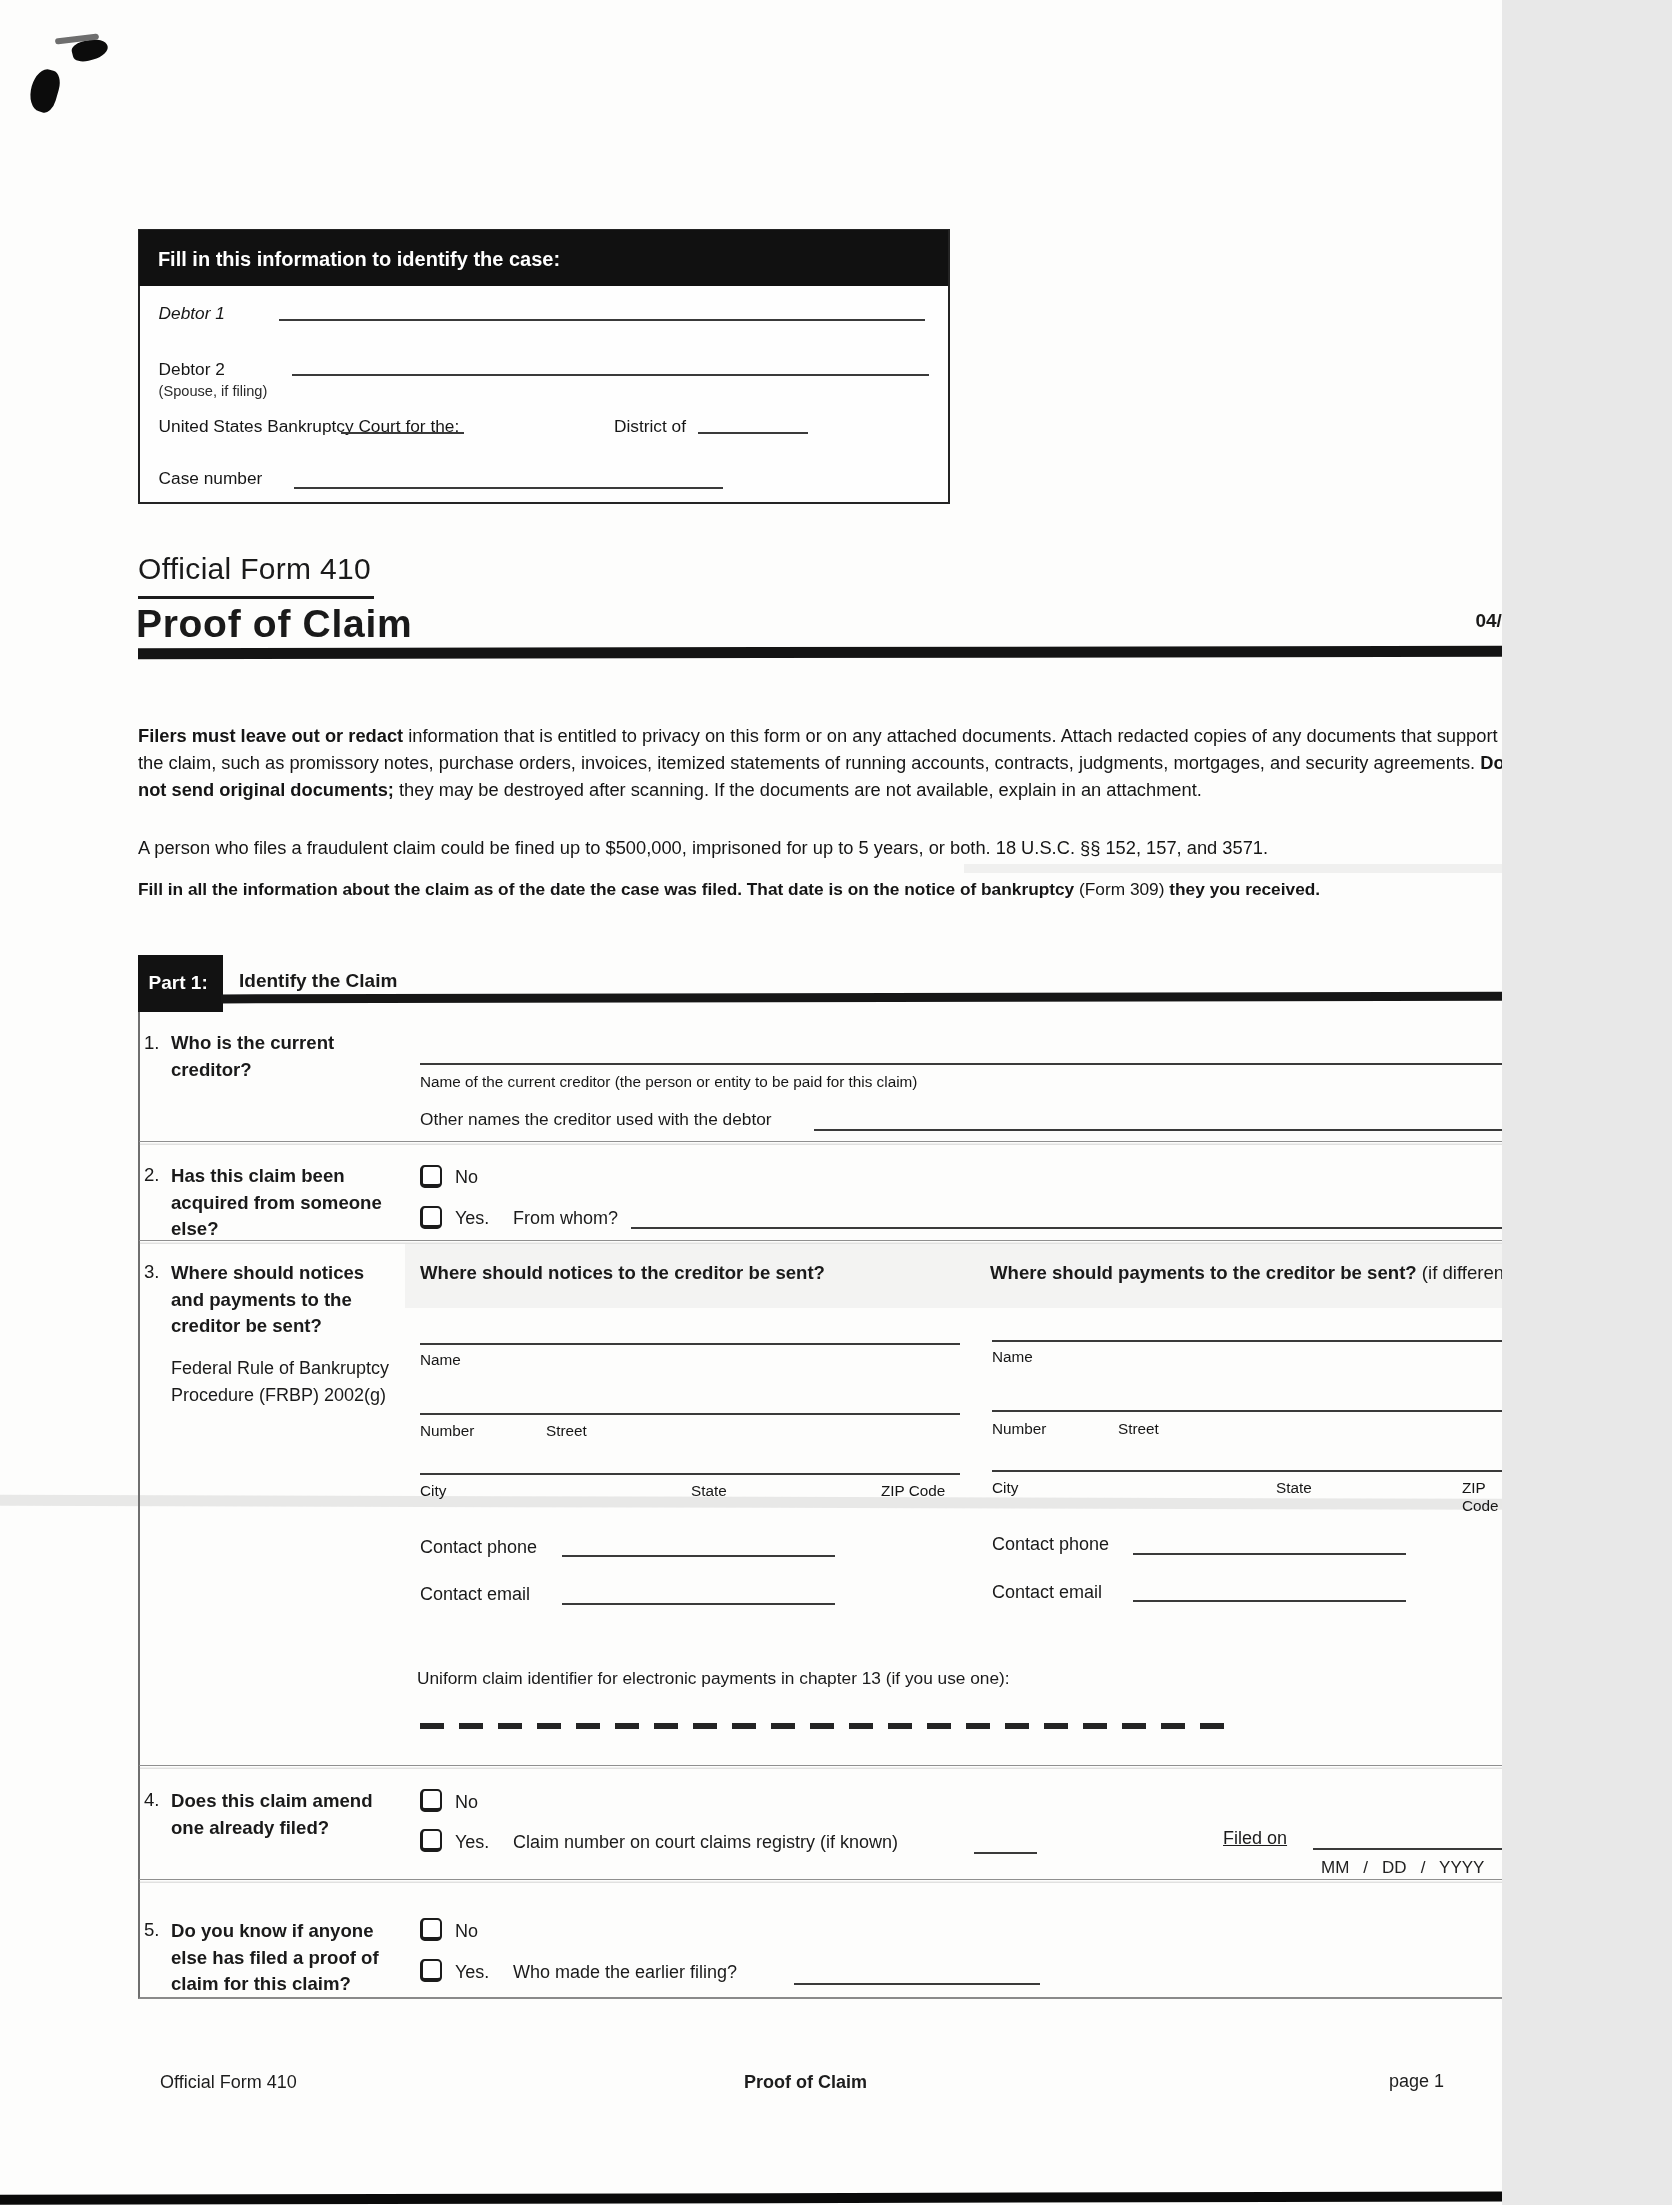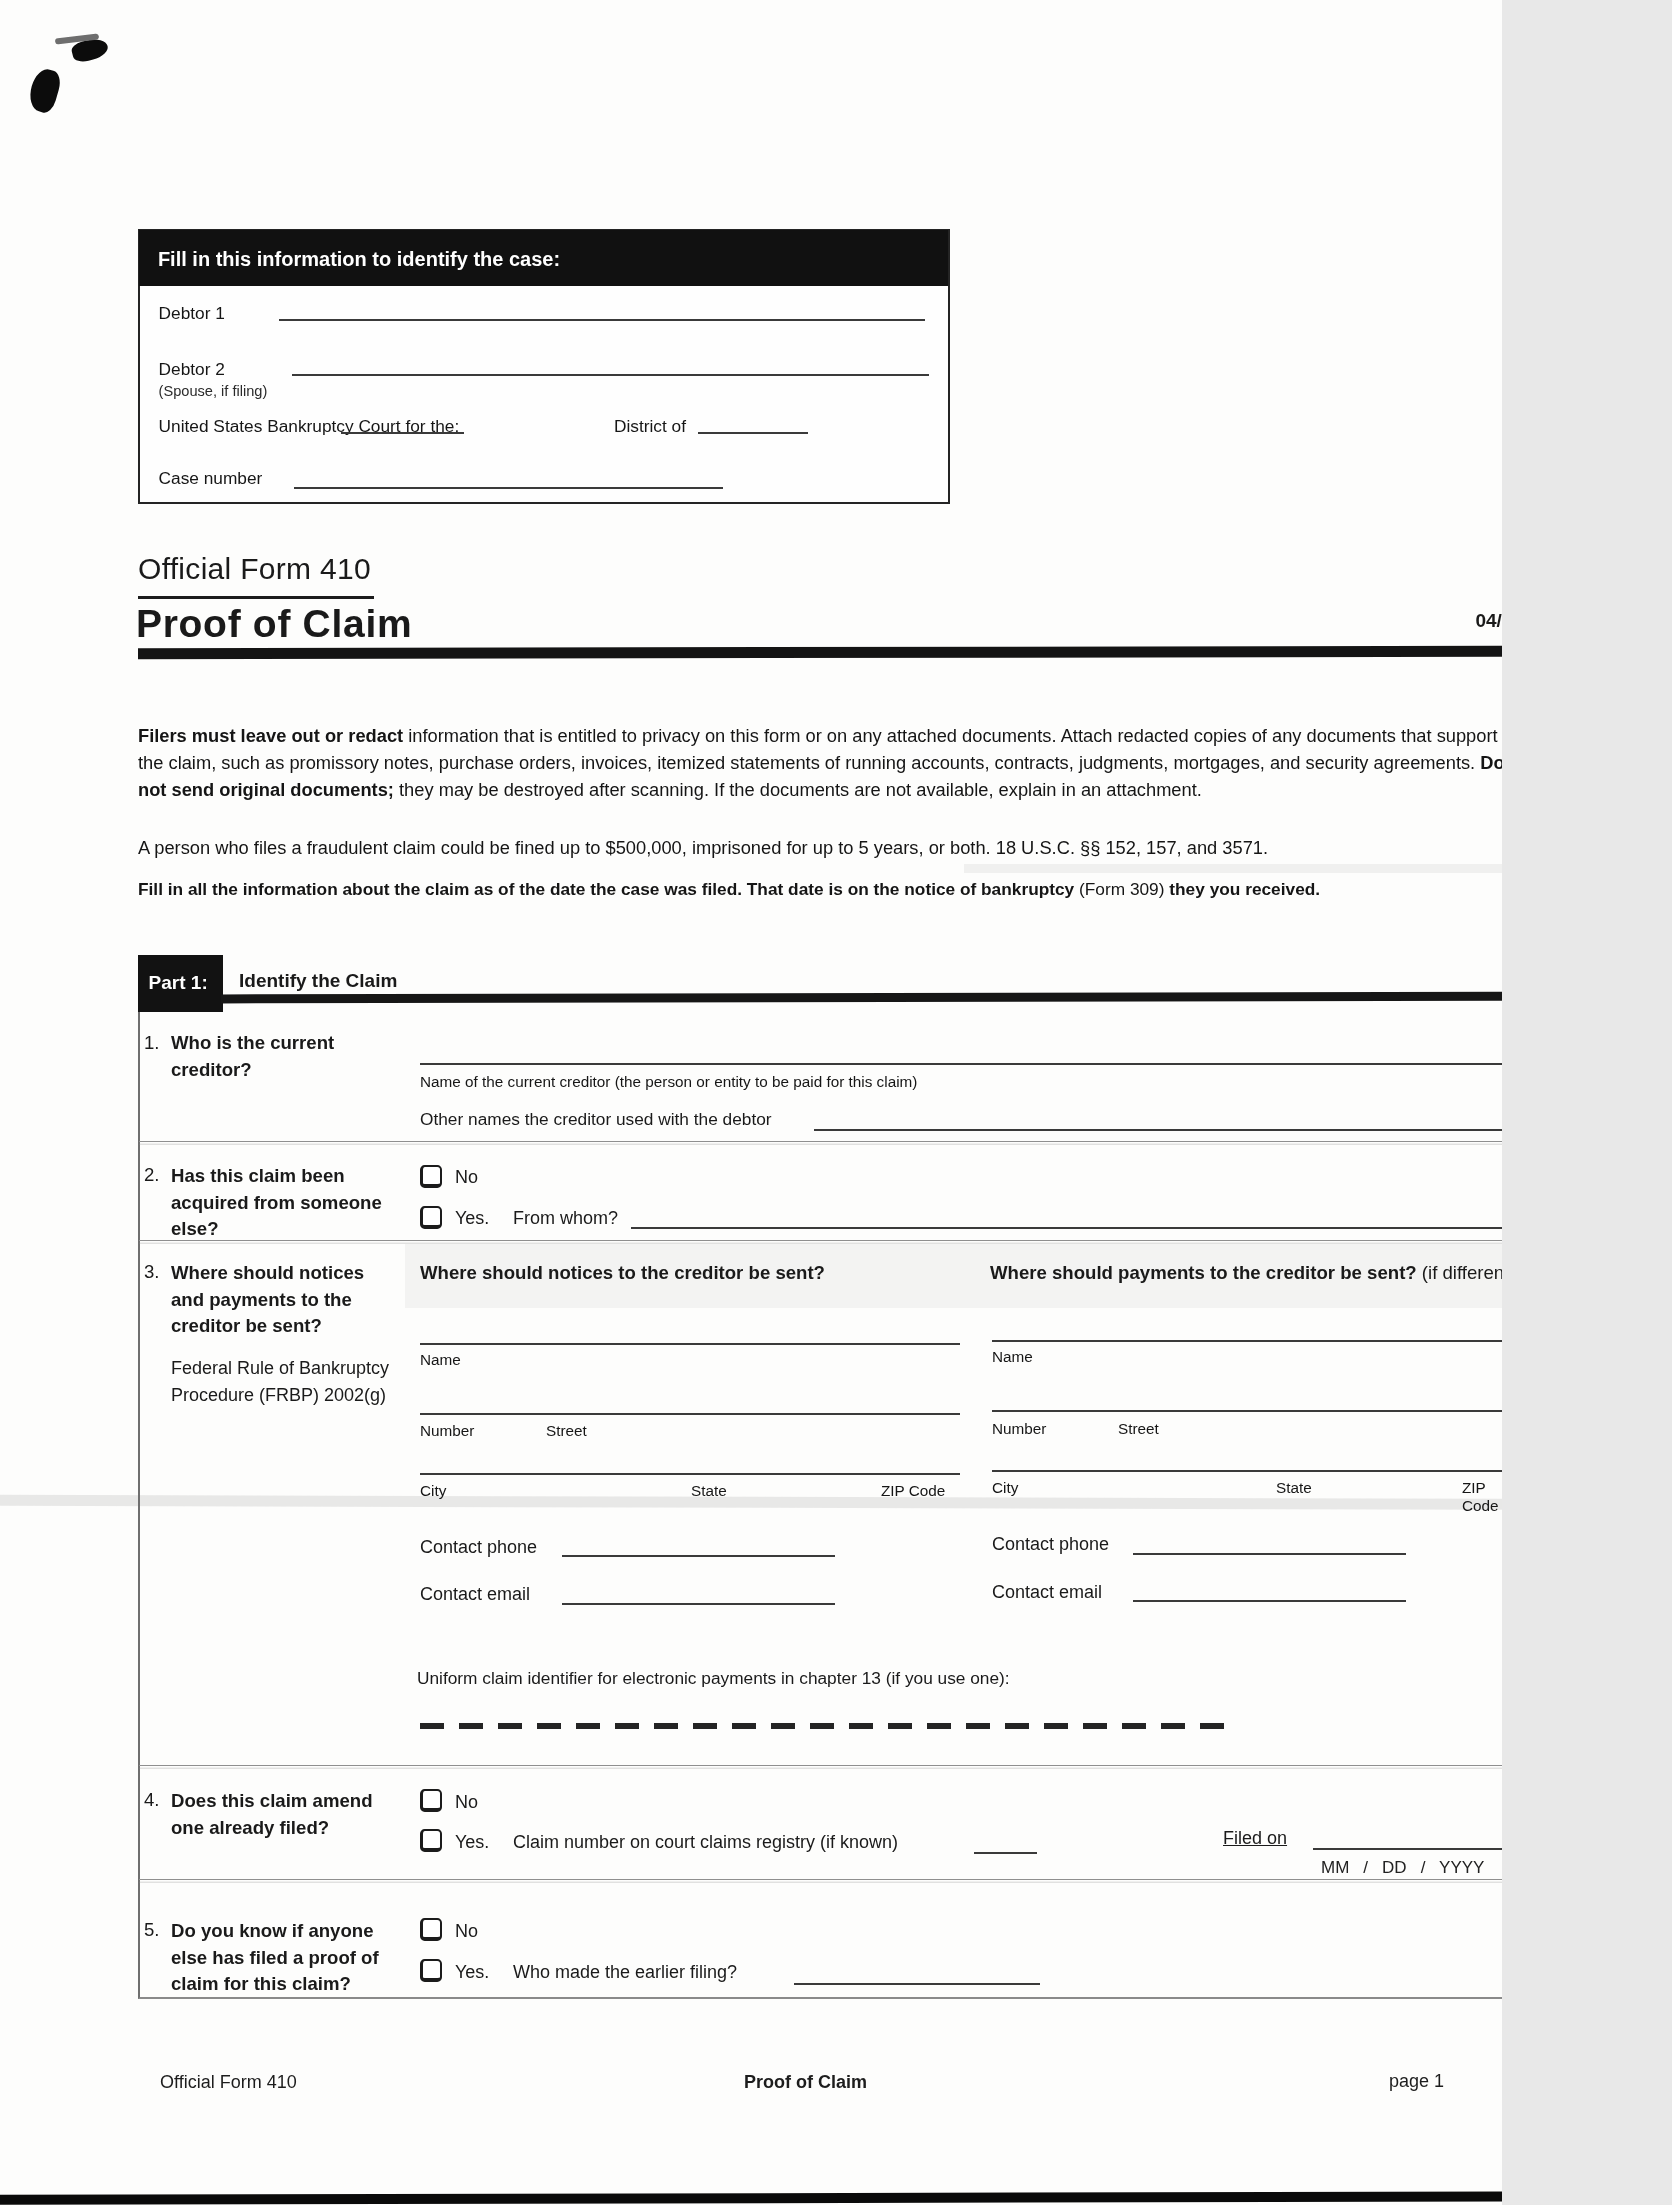--- a/index.html
+++ b/index.html
@@ -63,21 +63,21 @@
   <div class="ink abs" style="left:31px;top:69px;width:26.6px;height:43px;border-radius:55% 45% 40% 60%;transform:rotate(16deg);"></div>
   <div class="streak" style="left:0;top:1497px;width:1673px;height:10.6px;background:rgba(125,125,125,.16);transform:rotate(.15deg);"></div>
   <div class="streak" style="left:964px;top:864px;width:698px;height:8.6px;background:rgba(125,125,125,.10);"></div>
   <div class="streak" style="left:1666px;top:557px;width:2px;height:156px;background:rgba(100,100,100,.35);"></div>
   <div class="bottomstrip"></div>
 
   <div class="casebox">
     <div class="casebar">
       <span>Fill in this information to identify the case:</span>
     </div>
-    <span class="caselabel" style="left:18.6px;top:72px;">Debtor 1</span>
+    <span class="caselabel" style="left:18.6px;top:72px;font-style:italic;">Debtor 1</span>
     <span class="caselabel" style="left:18.6px;top:128px;">Debtor 2</span>
     <span class="casesub" style="left:18.6px;top:152px;">(Spouse, if filing)</span>
     <span class="caselabel" style="left:18.6px;top:185px;">United States Bankruptcy Court for the:</span>
     <span class="caselabel" style="left:474px;top:185px;">District of</span>
     <span class="caselabel" style="left:18.6px;top:237px;">Case number</span>
   </div>
   <div class="line" style="left:279px;top:319px;width:646px;"></div>
   <div class="line" style="left:292px;top:374px;width:637px;"></div>
   <div class="line" style="left:341px;top:432px;width:123px;"></div>
   <div class="line" style="left:698px;top:432px;width:110px;"></div>

